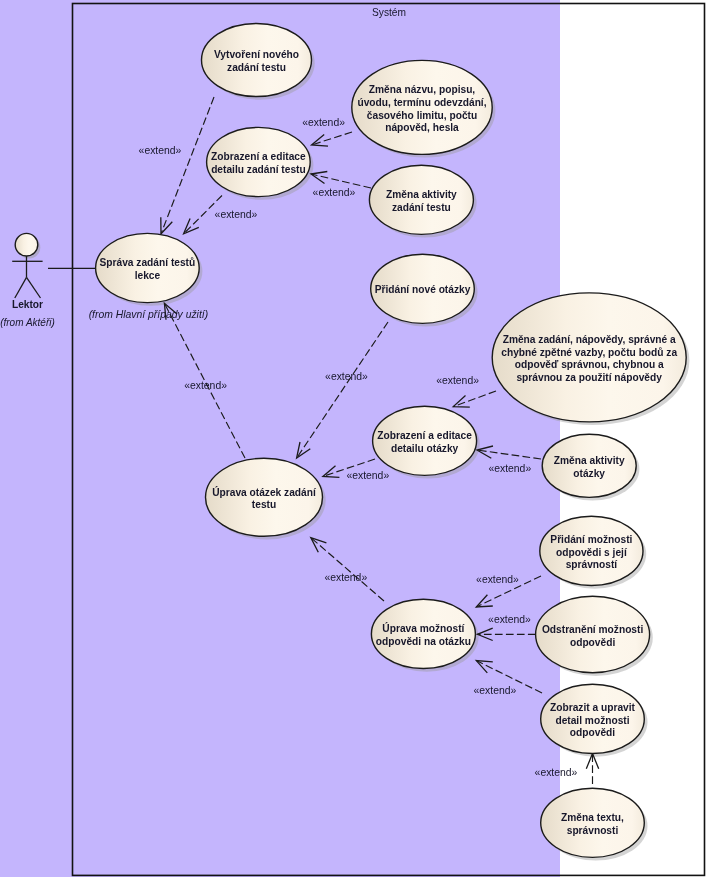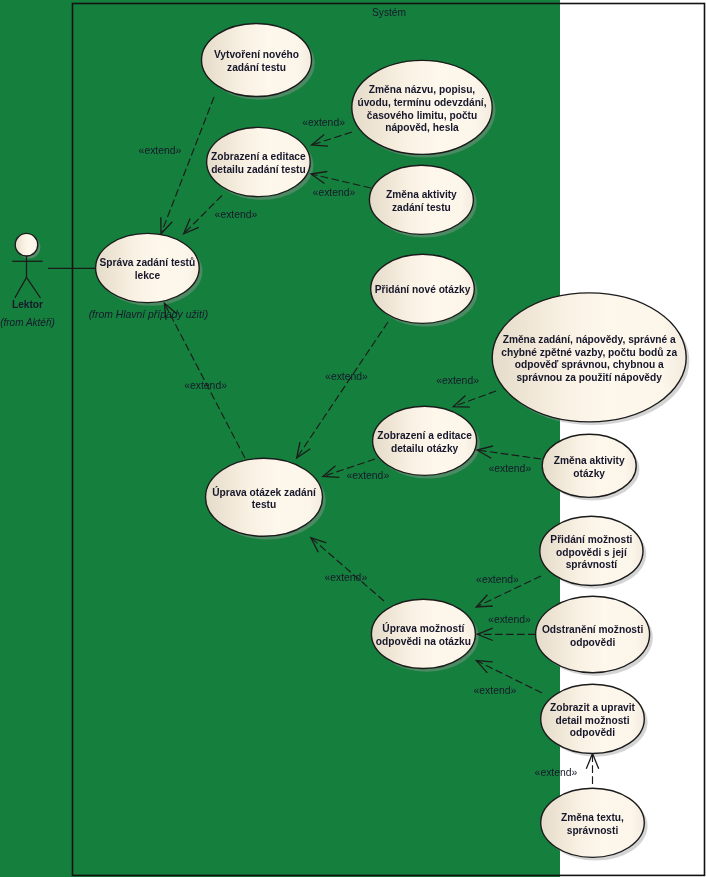--- a/index.html
+++ b/index.html
@@ -1,18 +1,18 @@
 <!DOCTYPE html>
 <html><head>
 <meta charset="utf-8">
 <title>UML Use Case Diagram</title>
 <style>
   html,body{margin:0;padding:0;background:#ffffff;}
   body{width:706px;height:877px;overflow:hidden;font-family:"Liberation Sans",sans-serif;}
-  #diagram{position:relative;width:560px;height:877px;background:#15803d;}
+  #diagram{position:relative;width:560px;height:877px;background:#c4b5fd;}
   svg{display:block;}
   .uc-text{font-family:"Liberation Sans",sans-serif;font-size:10.2px;font-weight:bold;fill:#17172b;}
   .ext-text{font-family:"Liberation Sans",sans-serif;font-size:10.4px;fill:#17172b;}
   .actor-name{font-family:"Liberation Sans",sans-serif;font-size:10.2px;font-weight:bold;fill:#17172b;}
   .actor-src{font-family:"Liberation Sans",sans-serif;font-size:10px;font-style:italic;fill:#17172b;}
   .frame-title{font-family:"Liberation Sans",sans-serif;font-size:10.2px;fill:#17172b;}
   .uc-from{font-family:"Liberation Sans",sans-serif;font-size:10.4px;font-style:italic;fill:#17172b;}
 </style>
 </head>
 <body>

